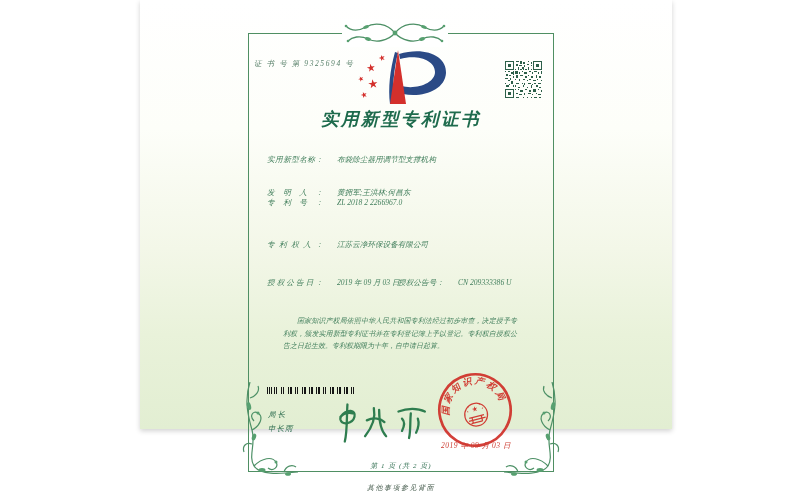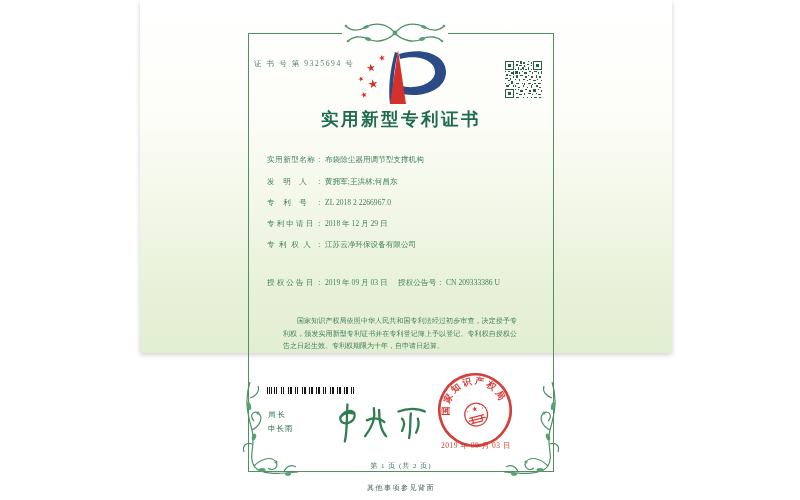--- a/index.html
+++ b/index.html
@@ -1,31 +1,31 @@
 <!DOCTYPE html>
 <html><head>
 <meta charset="utf-8">
 <style>
   html,body{margin:0;padding:0;background:#ffffff;}
   .stage{position:relative;width:800px;height:500px;overflow:hidden;background:#ffffff;
          font-family:"Liberation Serif","DejaVu Serif",serif;}
-  .paper{position:absolute;left:140px;top:0;width:532px;height:353px;
+  .paper{position:absolute;left:140px;top:0;width:532px;height:429px;
          background:linear-gradient(180deg,#ffffff 0%,#fdfef9 30%,#f3f7e8 58%,#e9f2da 78%,#e2eed2 100%);
-         box-shadow:0 2px 5px rgba(0,0,0,.18);}
+         box-shadow:0 2px 5px rgba(0,0,0,.18);font-style:italic;}
   .frame{position:absolute;left:108px;top:33px;width:306px;height:439px;
          border:1.6px solid #4f8f63;box-sizing:border-box;}
   .orn{position:absolute;}
   .cert-no{position:absolute;left:114px;top:59px;font-size:7.5px;letter-spacing:1.6px;color:#567f68;}
   .logo{position:absolute;left:213px;top:44px;width:104px;height:62px;}
   .qr{position:absolute;left:365px;top:60px;width:37px;height:39px;}
   .title{position:absolute;left:108px;top:107px;width:306px;text-align:center;
          font-size:17.5px;letter-spacing:2.5px;color:#1e6b4d;font-weight:600;}
   .frow{position:absolute;left:127px;width:290px;font-size:7.6px;color:#44805e;white-space:nowrap;}
   .flabel{display:inline-block;width:56px;text-align:justify;text-align-last:justify;text-justify:inter-character;}
-  .fval{margin-left:2px;}
+  .fval{margin-left:14px;}
   .fgroup2{position:absolute;left:131px;top:0;}
   .flabel2{display:inline-block;width:46px;text-align:justify;text-align-last:justify;text-justify:inter-character;}
   .paras{position:absolute;left:127px;top:299px;width:266px;font-size:7px;line-height:12.6px;
          color:#44805e;text-align:justify;}
   .paras p{margin:16px;text-indent:2em;}
   .barcode{position:absolute;left:127px;top:387px;width:87px;height:7px;
          background:repeating-linear-gradient(90deg,#151515 0 1px,transparent 1px 2px,#151515 2px 3.5px,transparent 3.5px 4.5px,#151515 4.5px 5px,transparent 5px 7px);}
   .signer-title{position:absolute;left:128px;top:410px;font-size:7.5px;color:#2f6e50;letter-spacing:2px;}
   .signer-name{position:absolute;left:128px;top:424px;font-size:7.5px;color:#2f6e50;letter-spacing:1px;}
   .signature{position:absolute;left:186px;top:401px;width:108px;height:44px;}
@@ -92,28 +92,25 @@
           <rect x="2" y="24" width="3" height="3"></rect>
         <path d="M9,0h2v1h-2z M12,0h1v2h-1z M14,1h2v1h-2z M18,0h1v1h-1z M20,1h1v1h-1z M9,2h1v2h-1z M11,3h2v1h-2z M15,3h1v2h-1z M17,2h2v1h-2z M20,3h1v1h-1z M10,5h1v1h-1z M13,5h2v1h-2z M18,5h1v1h-1z M8,6h1v1h-1z M10,6h1v1h-1z M12,6h1v1h-1z M14,6h1v1h-1z M16,6h1v1h-1z M18,6h1v1h-1z M20,6h1v1h-1z M0,8h1v1h-1z M2,8h2v1h-2z M5,9h1v1h-1z M1,10h1v2h-1z M3,11h2v1h-2z M6,8h1v3h-1z M0,13h2v1h-2z M4,13h1v2h-1z M6,12h1v1h-1z M2,15h2v1h-2z M0,17h1v1h-1z M5,16h1v2h-1z M3,18h1v1h-1z M1,19h2v1h-2z M6,19h1v1h-1z M8,8h2v2h-2z M11,9h1v1h-1z M13,8h1v1h-1z M15,9h2v1h-2z M19,8h1v1h-1z M21,9h1v1h-1z M23,8h2v1h-2z M26,9h1v1h-1z M28,8h1v2h-1z M9,11h1v2h-1z M12,11h2v1h-2z M16,12h1v1h-1z M18,11h1v1h-1z M20,12h2v1h-2z M24,11h1v2h-1z M27,12h1v1h-1z M8,14h1v1h-1z M11,14h1v2h-1z M14,14h2v1h-2z M17,15h1v1h-1z M19,14h1v1h-1z M22,15h2v1h-2z M25,14h1v1h-1z M28,15h1v1h-1z M9,17h2v1h-2z M13,17h1v1h-1z M15,17h1v2h-1z M18,17h2v1h-2z M21,18h1v1h-1z M23,17h1v1h-1z M26,17h2v1h-2z M8,19h1v1h-1z M10,20h2v1h-2z M14,19h1v1h-1z M17,20h1v1h-1z M20,19h1v2h-1z M24,19h2v1h-2z M27,20h1v1h-1z M8,22h1v1h-1z M10,22h1v1h-1z M12,23h2v1h-2z M16,22h1v1h-1z M19,23h1v1h-1z M22,22h2v2h-2z M26,22h1v1h-1z M28,23h1v1h-1z M9,25h1v1h-1z M11,26h2v1h-2z M15,25h1v2h-1z M18,25h2v1h-2z M21,26h1v1h-1z M24,25h1v1h-1z M26,26h2v1h-2z M9,28h2v1h-2z M14,28h1v1h-1z M17,28h1v1h-1z M20,28h1v1h-1z M23,28h2v1h-2z M27,28h1v1h-1z"></path>
       </g>
     </svg>
 
     <div class="title">实用新型专利证书</div>
 
     <div class="frow" style="top:155px">
       <span class="flabel">实用新型名称：</span><span class="fval">布袋除尘器用调节型支撑机构</span>
     </div>
-    <div class="frow" style="top:177px">
+    <div class="frow" style="top:188px">
       <span class="flabel">发明人：</span><span class="fval">黄拥军;王洪林;何昌东</span>
     </div>
     <div class="frow" style="top:198px">
       <span class="flabel">专利号：</span><span class="fval">ZL 2018 2 2266967.0</span>
-    </div>
-    <div class="frow" style="top:219px">
-      <span class="flabel">专利申请日：</span><span class="fval">2018 年 12 月 29 日</span>
     </div>
     <div class="frow" style="top:240px">
       <span class="flabel">专利权人：</span><span class="fval">江苏云净环保设备有限公司</span>
     </div>
     <div class="frow" style="top:278px">
       <span class="flabel">授权公告日：</span><span class="fval">2019 年 09 月 03 日</span>
       <span class="fgroup2"><span class="flabel2">授权公告号：</span><span class="fval">CN 209333386 U</span></span>
     </div>
 
     <div class="paras">

